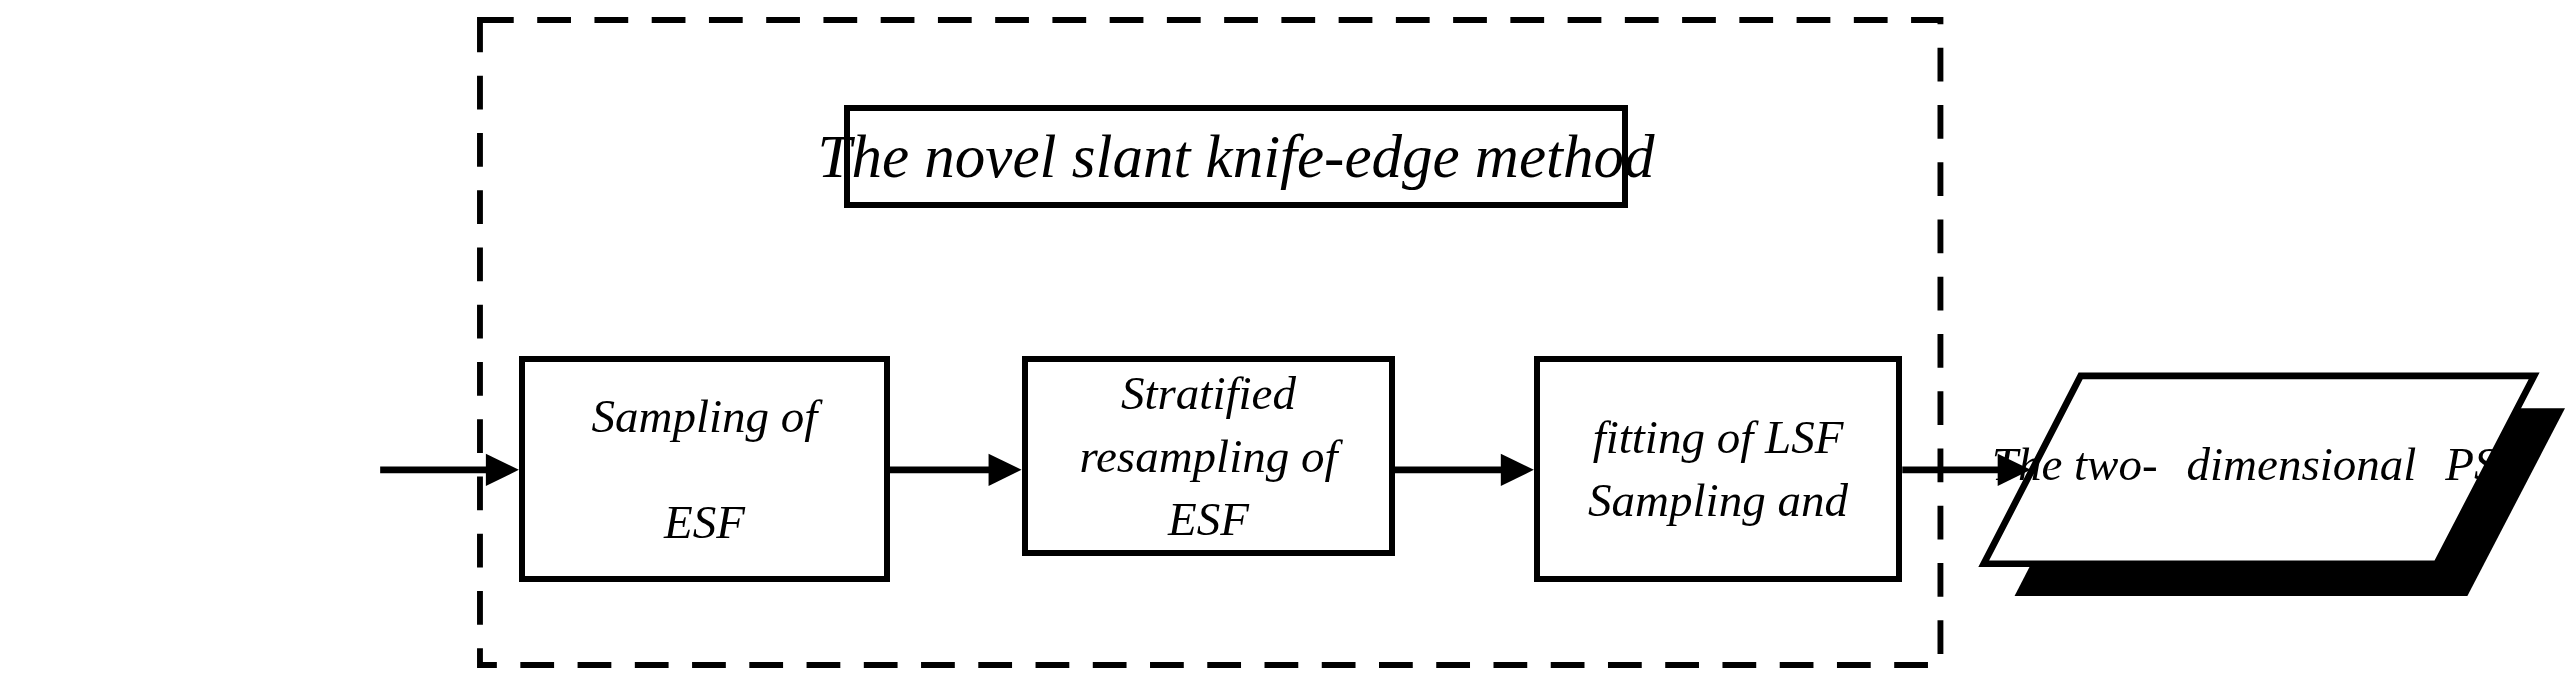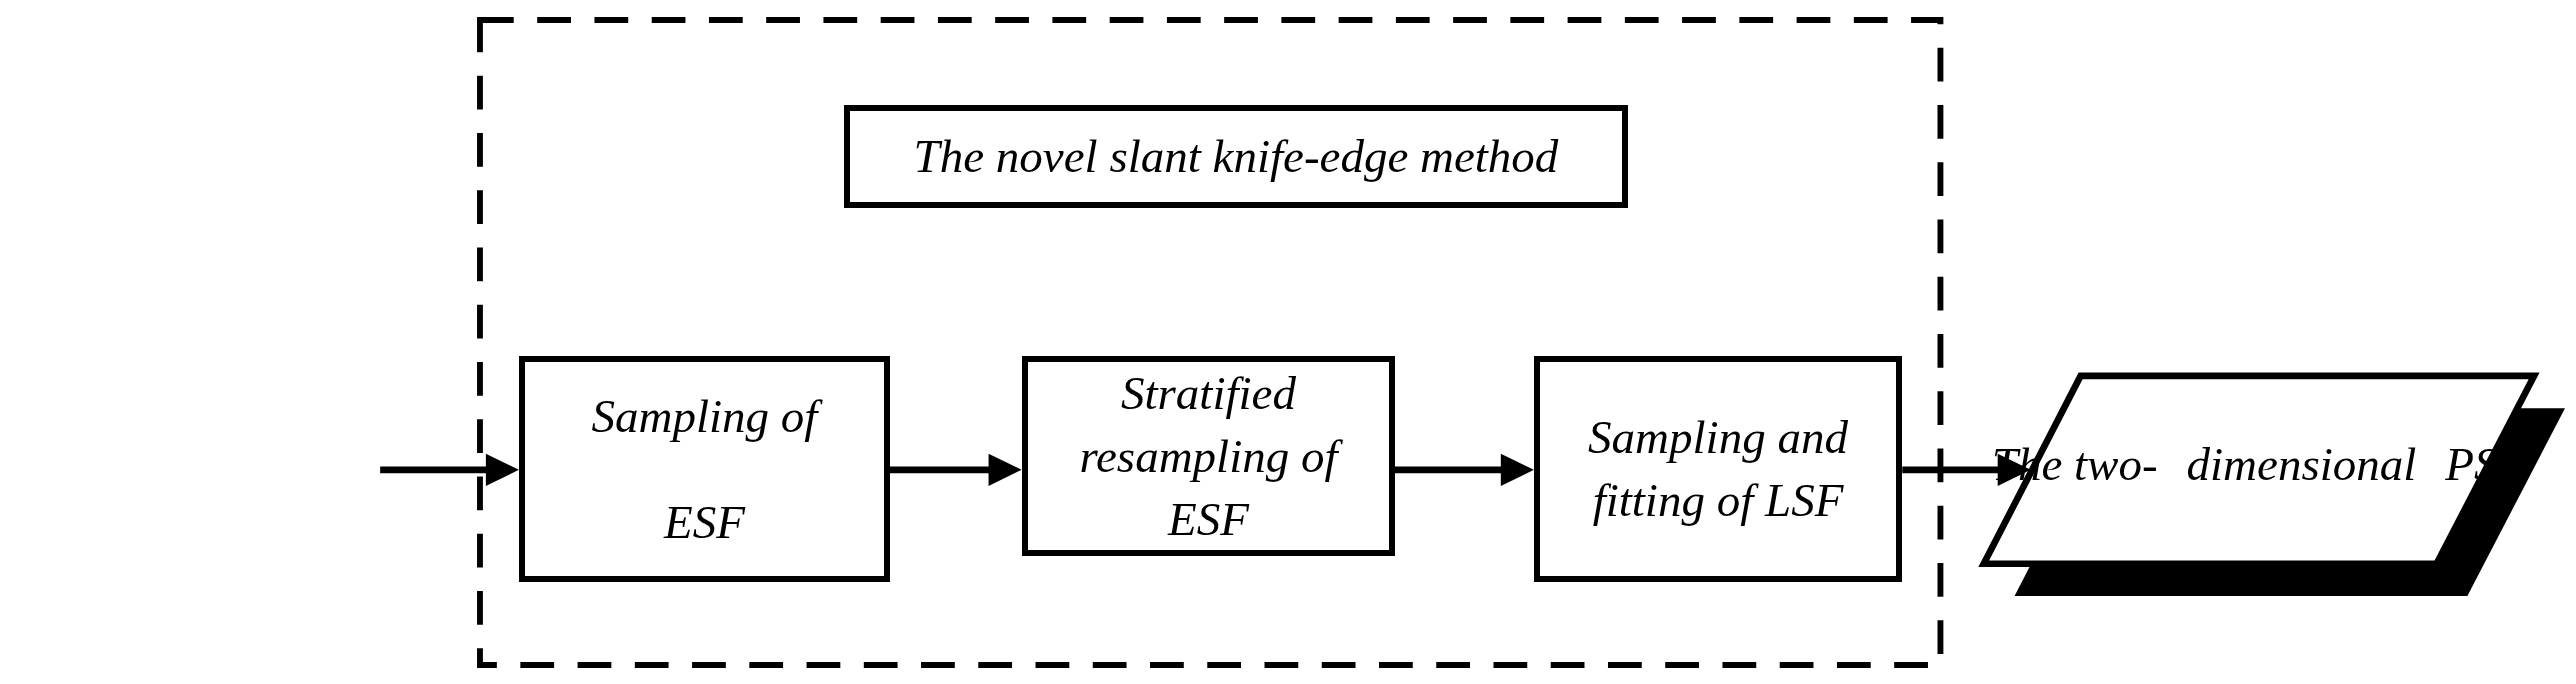--- a/index.html
+++ b/index.html
@@ -38,21 +38,21 @@
     justify-content: center;
     text-align: center;
     z-index: 2;
   }
   .label-line {
     font-size: 47px;
     line-height: 63px;
     white-space: pre;
   }
   .title-line {
-    font-size: 47px;
+    font-size: 61px;
     line-height: 51px;
     white-space: pre;
   }
   .output-label {
     position: absolute;
     left: 2011px;
     top: 367px;
     width: 496px;
     height: 194px;
     display: flex;
@@ -106,22 +106,22 @@
     <div class="label-line">ESF</div>
   </div>
 
   <div class="box" style="left:1022px; top:356px; width:373px; height:200px;">
     <div class="label-line">Stratified</div>
     <div class="label-line">resampling of</div>
     <div class="label-line">ESF</div>
   </div>
 
   <div class="box" style="left:1534px; top:356px; width:368px; height:226px;">
+    <div class="label-line">fitting of LSF</div>
     <div class="label-line">Sampling and</div>
-    <div class="label-line">fitting of LSF</div>
   </div>
 
   <div class="output-label">
     <div class="label-line">The two-</div>
     <div class="label-line">dimensional</div>
     <div class="label-line">PSF</div>
   </div>
 
 </div>
 

